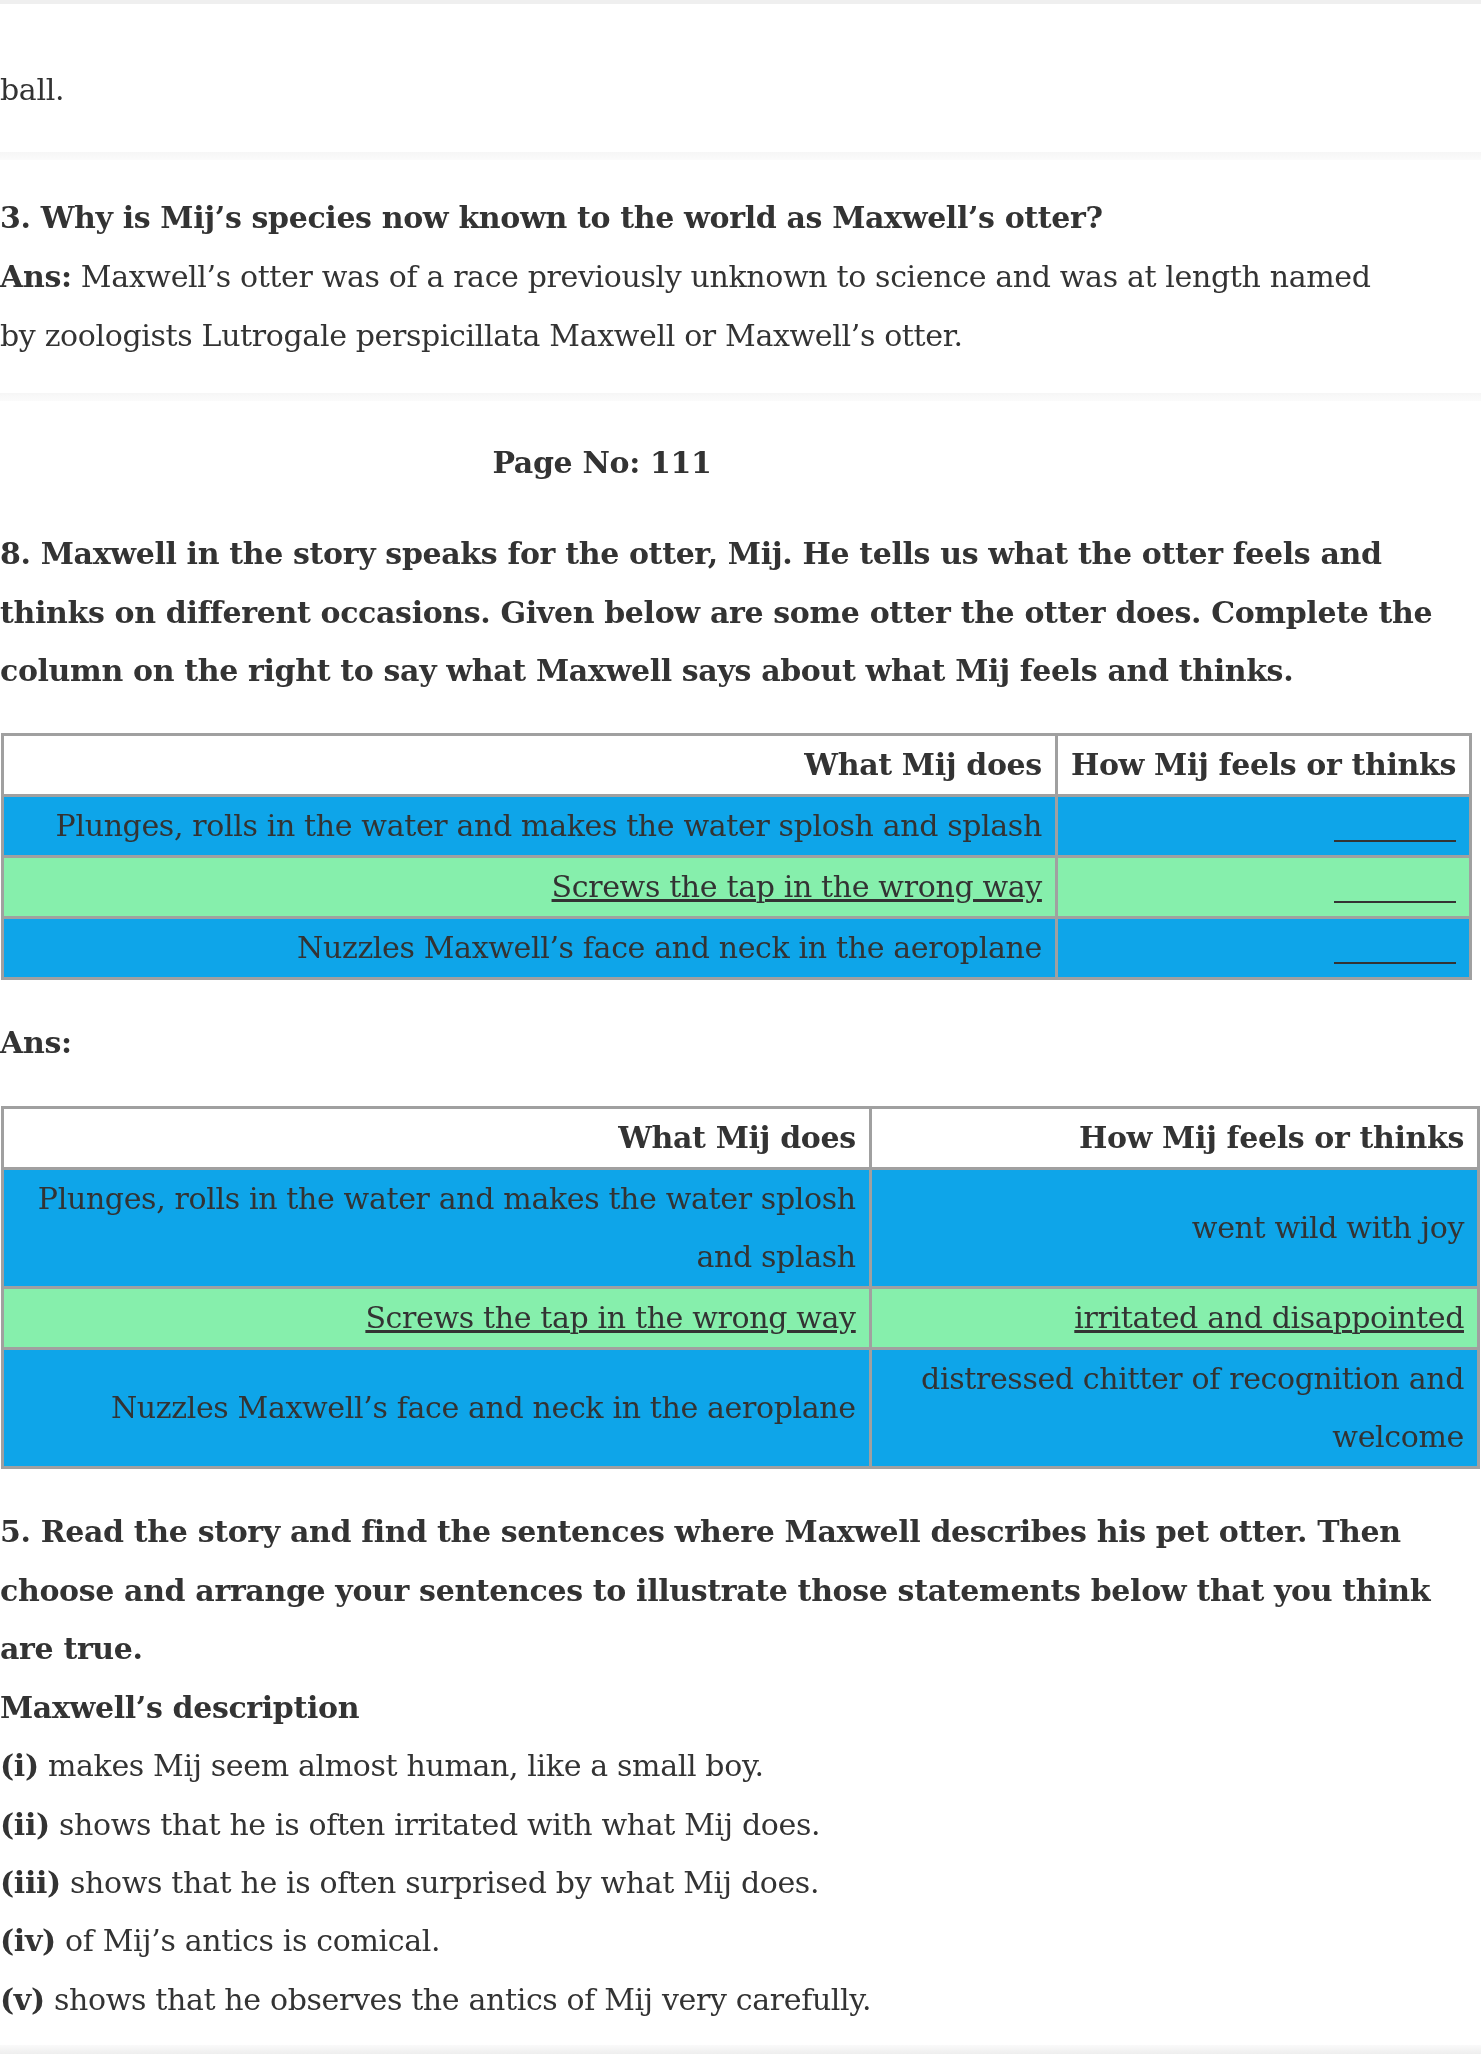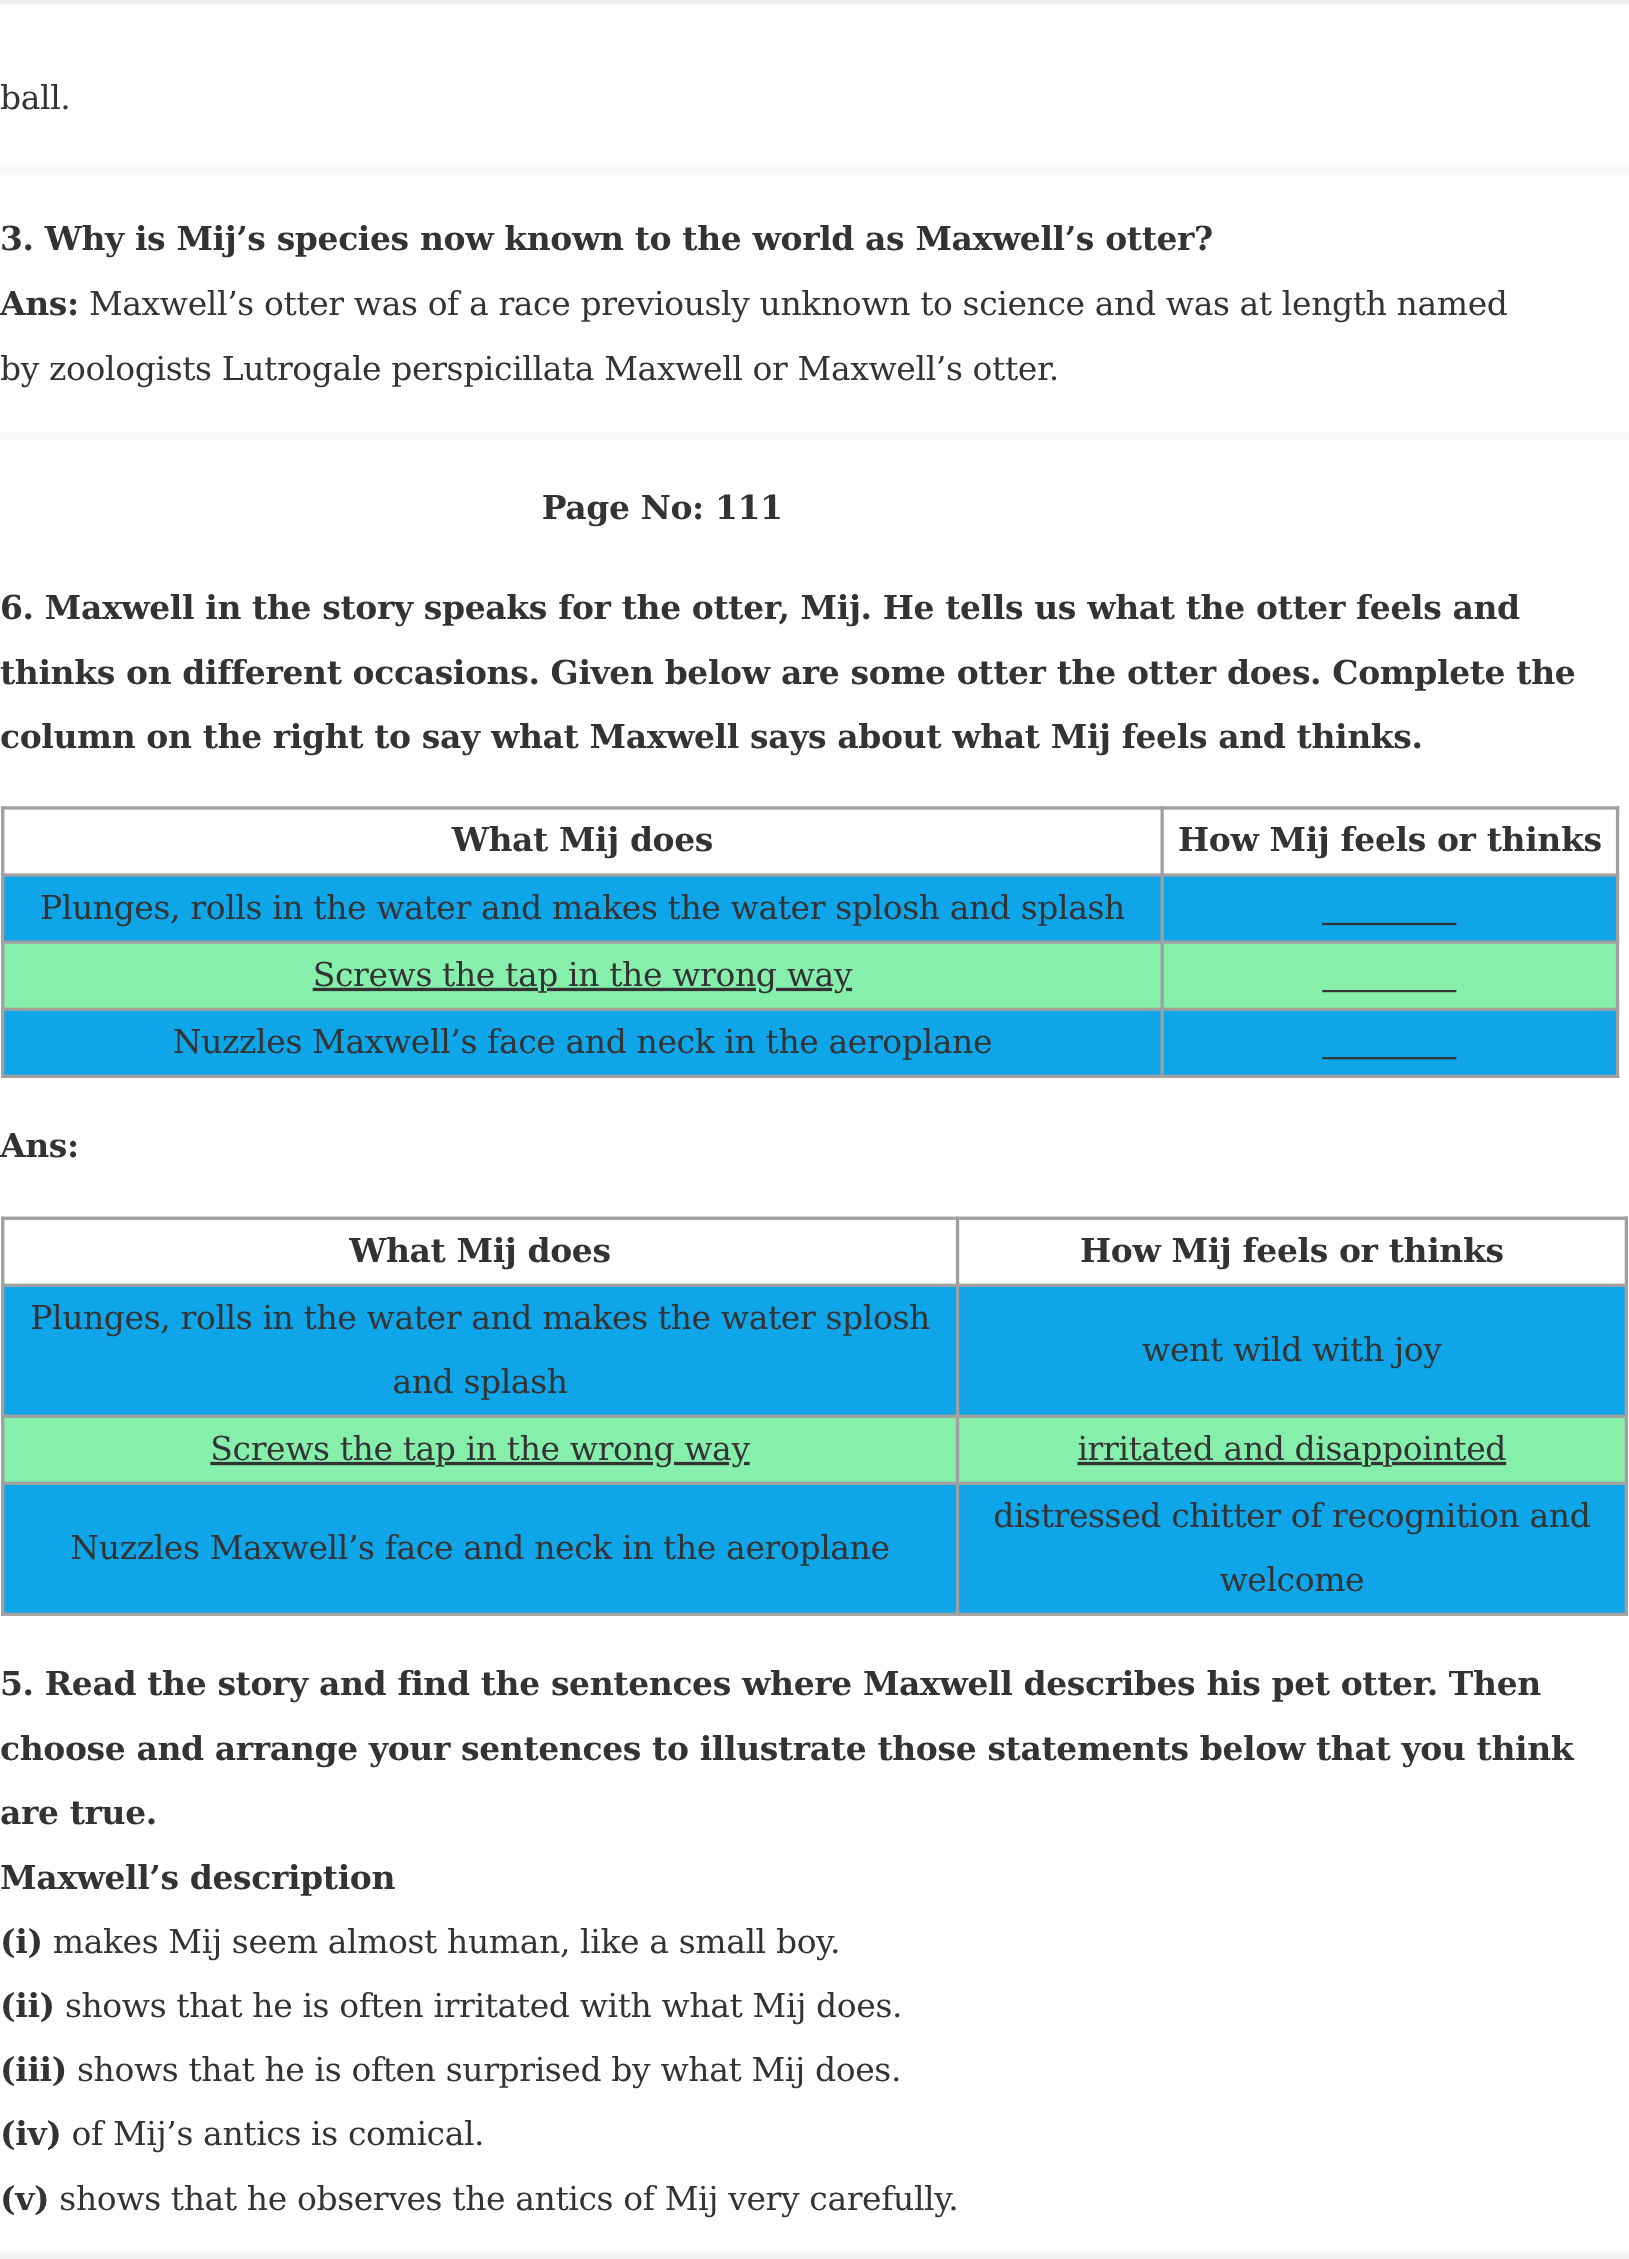--- a/index.html
+++ b/index.html
@@ -42,21 +42,21 @@
     table.qt {
       position: absolute;
       left: 1px;
       border-collapse: collapse;
       font-size: 30px;
       letter-spacing: -0.35px;
     }
     table.qt td, table.qt th {
       border: 3px solid #a0a0a0;
       padding: 0 13px;
-      text-align: center;
+      text-align: right;
       vertical-align: middle;
       line-height: 58px;
       white-space: nowrap;
       margin-left: 32px;
     }
     table.qt th { font-weight: bold; background: #ffffff; }
     table.qt tr.odd td { background: #0ea5e9; }
     table.qt tr.even td { background: #86efac; text-decoration: underline; }
     .blank {
       display: inline-block;
@@ -77,21 +77,21 @@
 <div class="divider" style="top:152px;"></div>
 
 <div class="line bold" style="top:200px;">3. Why is Mij’s species now known to the world as Maxwell’s otter?</div>
 <div class="line" style="top:259px;"><span class="bold">Ans:</span><span> Maxwell’s otter was of a race previously unknown to science and was at length named</span></div>
 <div class="line" style="top:318px;">by zoologists Lutrogale perspicillata Maxwell or Maxwell’s otter.</div>
 
 <div class="divider" style="top:393px;"></div>
 
 <div class="line bold center" style="top:445px;">Page No: 111</div>
 
-<div class="line bold" style="top:536px;">6. Maxwell in the story speaks for the otter, Mij. He tells us what the otter feels and</div>
+<div class="line bold" style="top:536px;">8. Maxwell in the story speaks for the otter, Mij. He tells us what the otter feels and</div>
 <div class="line bold" style="top:595px;">thinks on different occasions. Given below are some otter the otter does. Complete the</div>
 <div class="line bold" style="top:653px;">column on the right to say what Maxwell says about what Mij feels and thinks.</div>
 
 <table class="qt" style="top:733px; width:1471px;">
   <colgroup>
       <col style="width:1059px;">
       <col style="width:412px;">
     </colgroup>
   <tbody>
       <tr>

